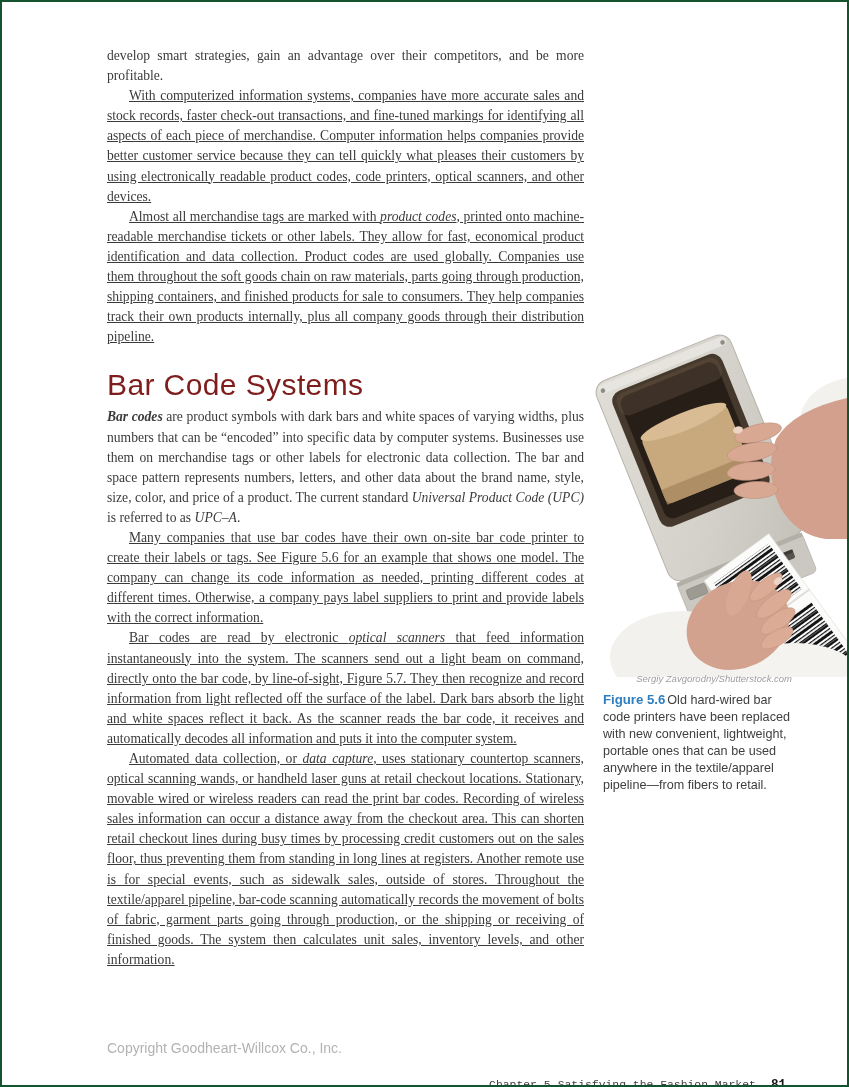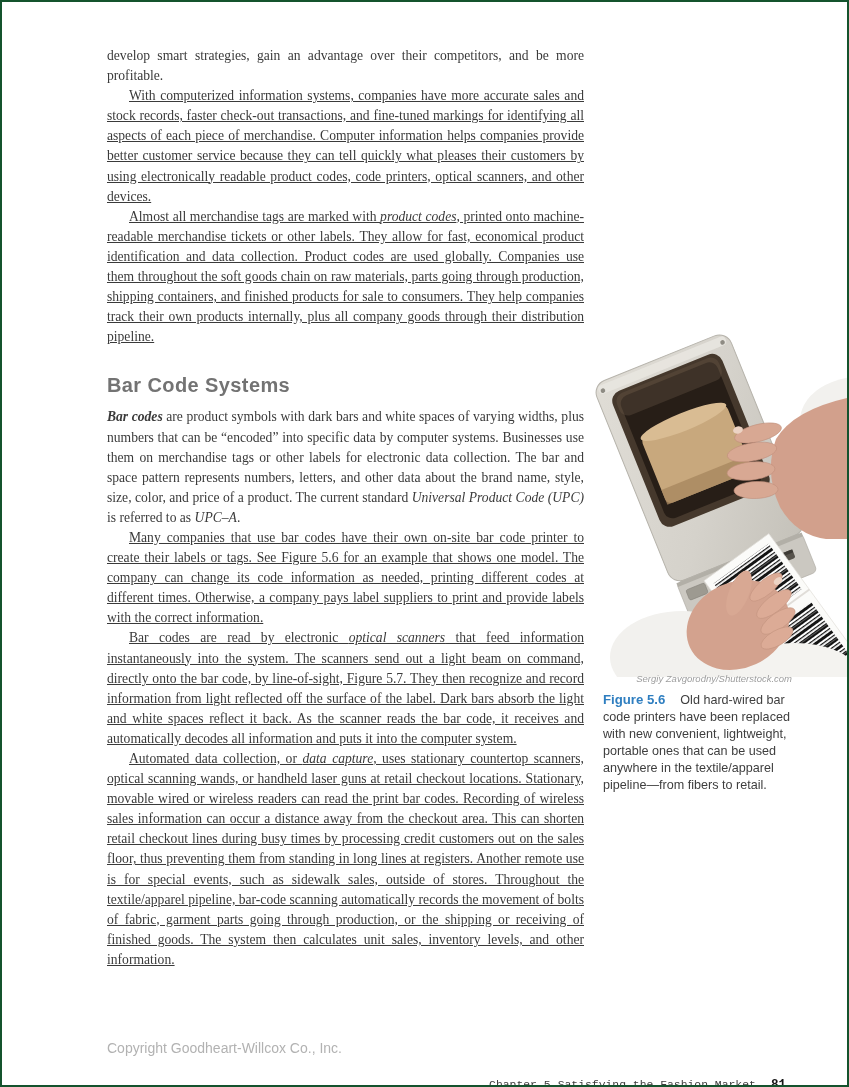--- a/index.html
+++ b/index.html
@@ -15,44 +15,44 @@
   .article {
     position:absolute; left:105px; top:44px; width:477px;
     font-size:13.6px; line-height:20.1px;
     color:#3a3a3a;
     text-align:justify;
   }
   .article p { margin:0; }
   .article p.indent { text-indent:22px;text-decoration:underline; }
   .article h2 {
     font-family:"Liberation Sans", sans-serif;
-    font-weight:700;
-    font-size:20px;
+    font-weight:400;
+    font-size:30px;
     letter-spacing:0.4px;
-    color:#737373;
+    color:#7f1d1d;
     text-align:left;
     margin:26px 0 10px 0;
     line-height:24px;
   }
   .figure-credit {
     position:absolute; left:600px; top:671px; width:190px;
     font-family:"Liberation Sans", sans-serif;
     font-style:italic;
     font-size:9.5px; color:#9d9d9d;
     text-align:right;
   }
   .figure-caption {
     position:absolute; left:601px; top:689px; width:192px;
     font-family:"Liberation Sans", sans-serif;
     font-size:12.6px; line-height:17px; color:#3e3e3e;
     text-align:left;
   }
   .figure-caption .fig-label {
     color:#2e7ec0; font-weight:700; font-size:13.2px;
-    margin-right:15px;
+    margin-right:2px;
   }
   .figure-image { position:absolute; left:588px; top:323px; width:261px; height:352px; }
   .footer-left {
     position:absolute; left:105px; top:1038px;
     font-family:"Liberation Sans", sans-serif;
     font-size:14px; color:#b2b2b2;
   }
   .footer-right {
     position:absolute; right:61px; top:1076px;
     font-family:Liberation Mono, monospace;

